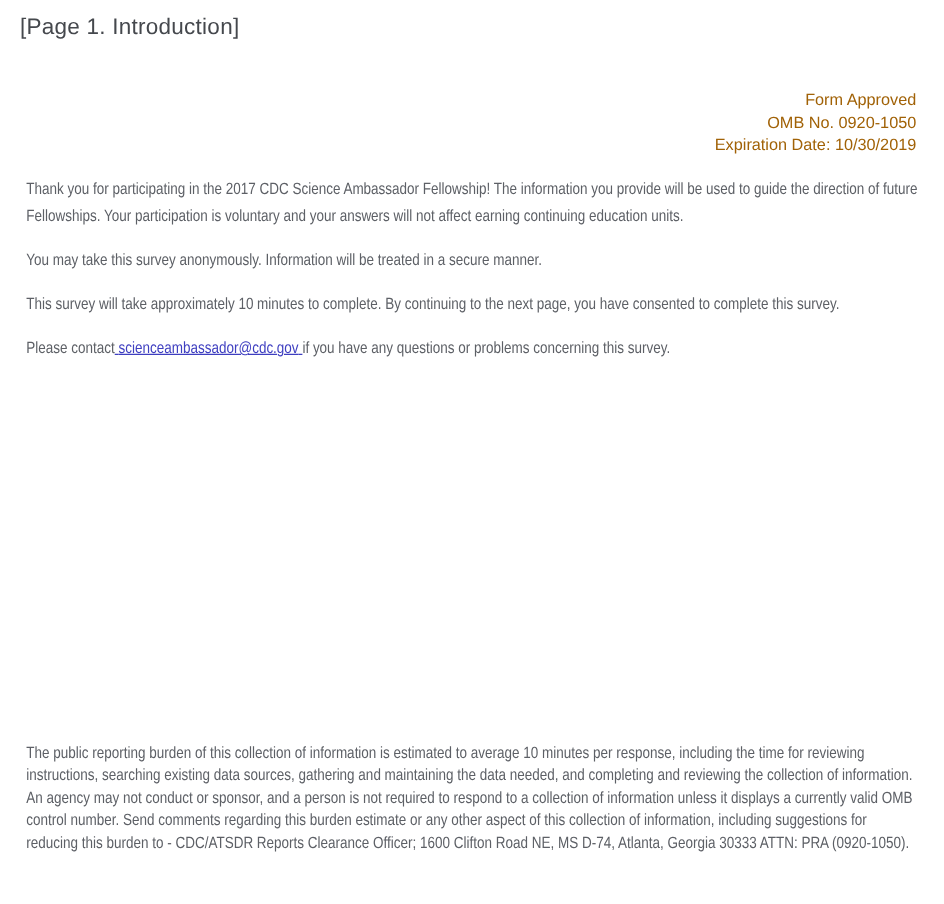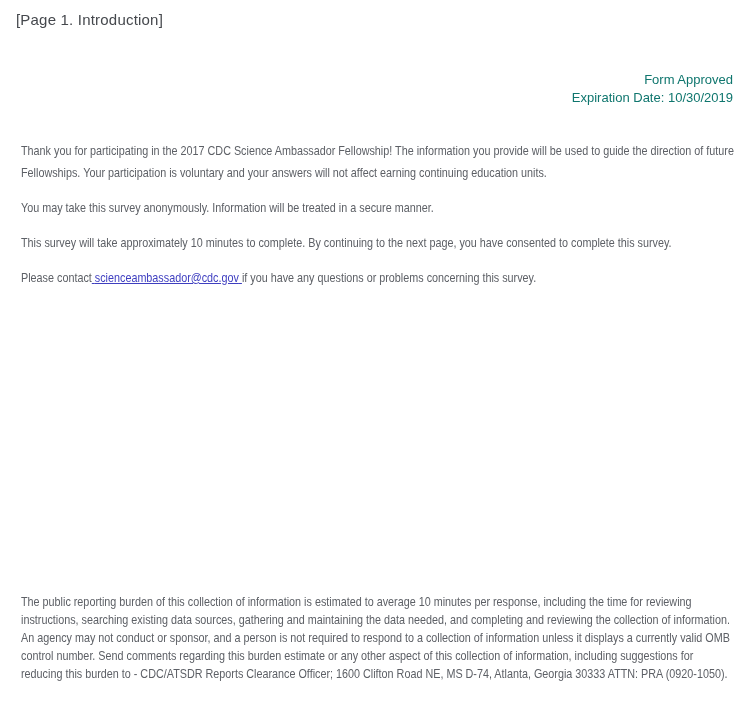--- a/index.html
+++ b/index.html
@@ -12,32 +12,32 @@
     width: 755px;
     height: 723px;
     background: #ffffff;
     font-family: "Liberation Sans", sans-serif;
     overflow: hidden;
   }
   .page-title {
     position: absolute;
     left: 16px;
     top: 11px;
-    font-size: 15px;
+    font-size: 18px;
     letter-spacing: 0.2px;
     color: #45484d;
   }
   .approval-block {
     position: absolute;
     right: 22px;
     top: 71px;
     text-align: right;
     font-size: 13px;
     line-height: 18px;
-    color: #0f766e;
+    color: #a16207;
   }
   .intro-block {
     position: absolute;
     left: 21px;
     top: 140px;
     width: 860px;
     transform: scaleX(0.83);
     transform-origin: left top;
     font-size: 13px;
     line-height: 22px;
@@ -69,20 +69,21 @@
 </style>
 </head>
 <body>
 
 <div class="page">
 
   <div class="page-title">[Page 1. Introduction]</div>
 
   <div class="approval-block">
     <div>Form Approved</div>
+    <div>OMB No. 0920-1050</div>
     <div>Expiration Date: 10/30/2019</div>
   </div>
 
   <div class="intro-block">
     <p>Thank you for participating in the 2017 CDC Science Ambassador Fellowship! The information you provide will be used to guide the direction of future Fellowships. Your participation is voluntary and your answers will not affect earning continuing education units.</p>
     <p>You may take this survey anonymously. Information will be treated in a secure manner.</p>
     <p>This survey will take approximately 10 minutes to complete. By continuing to the next page, you have consented to complete this survey.</p>
     <p><span>Please contact</span><a class="email-link" href="#">scienceambassador@cdc.gov</a><span>if you have any questions or problems concerning this survey.</span></p>
   </div>
 

